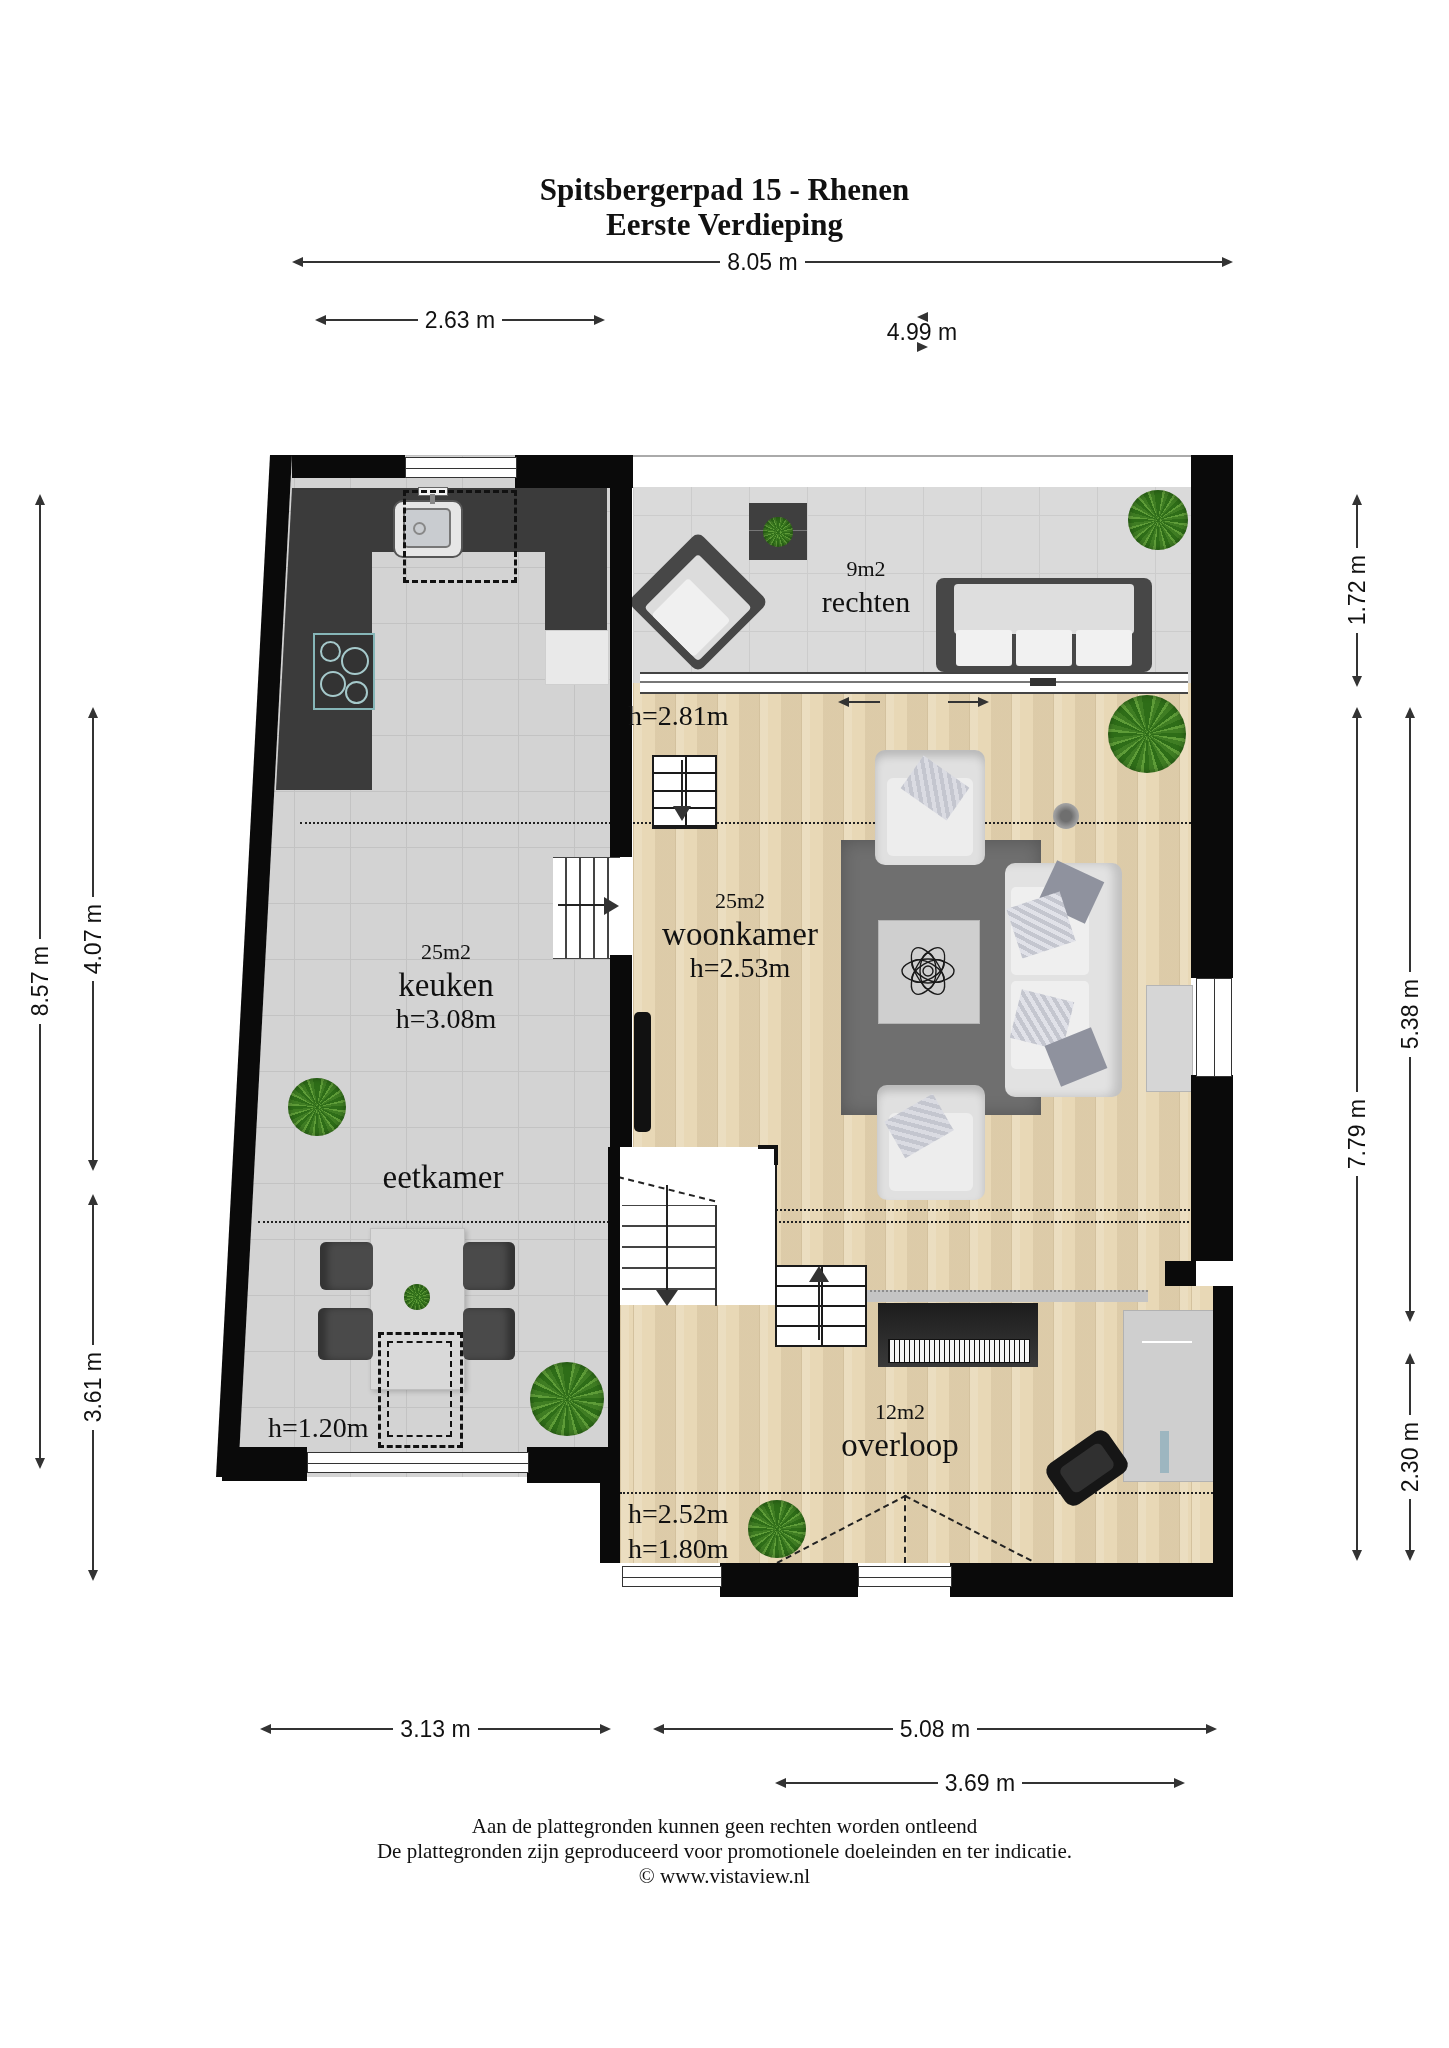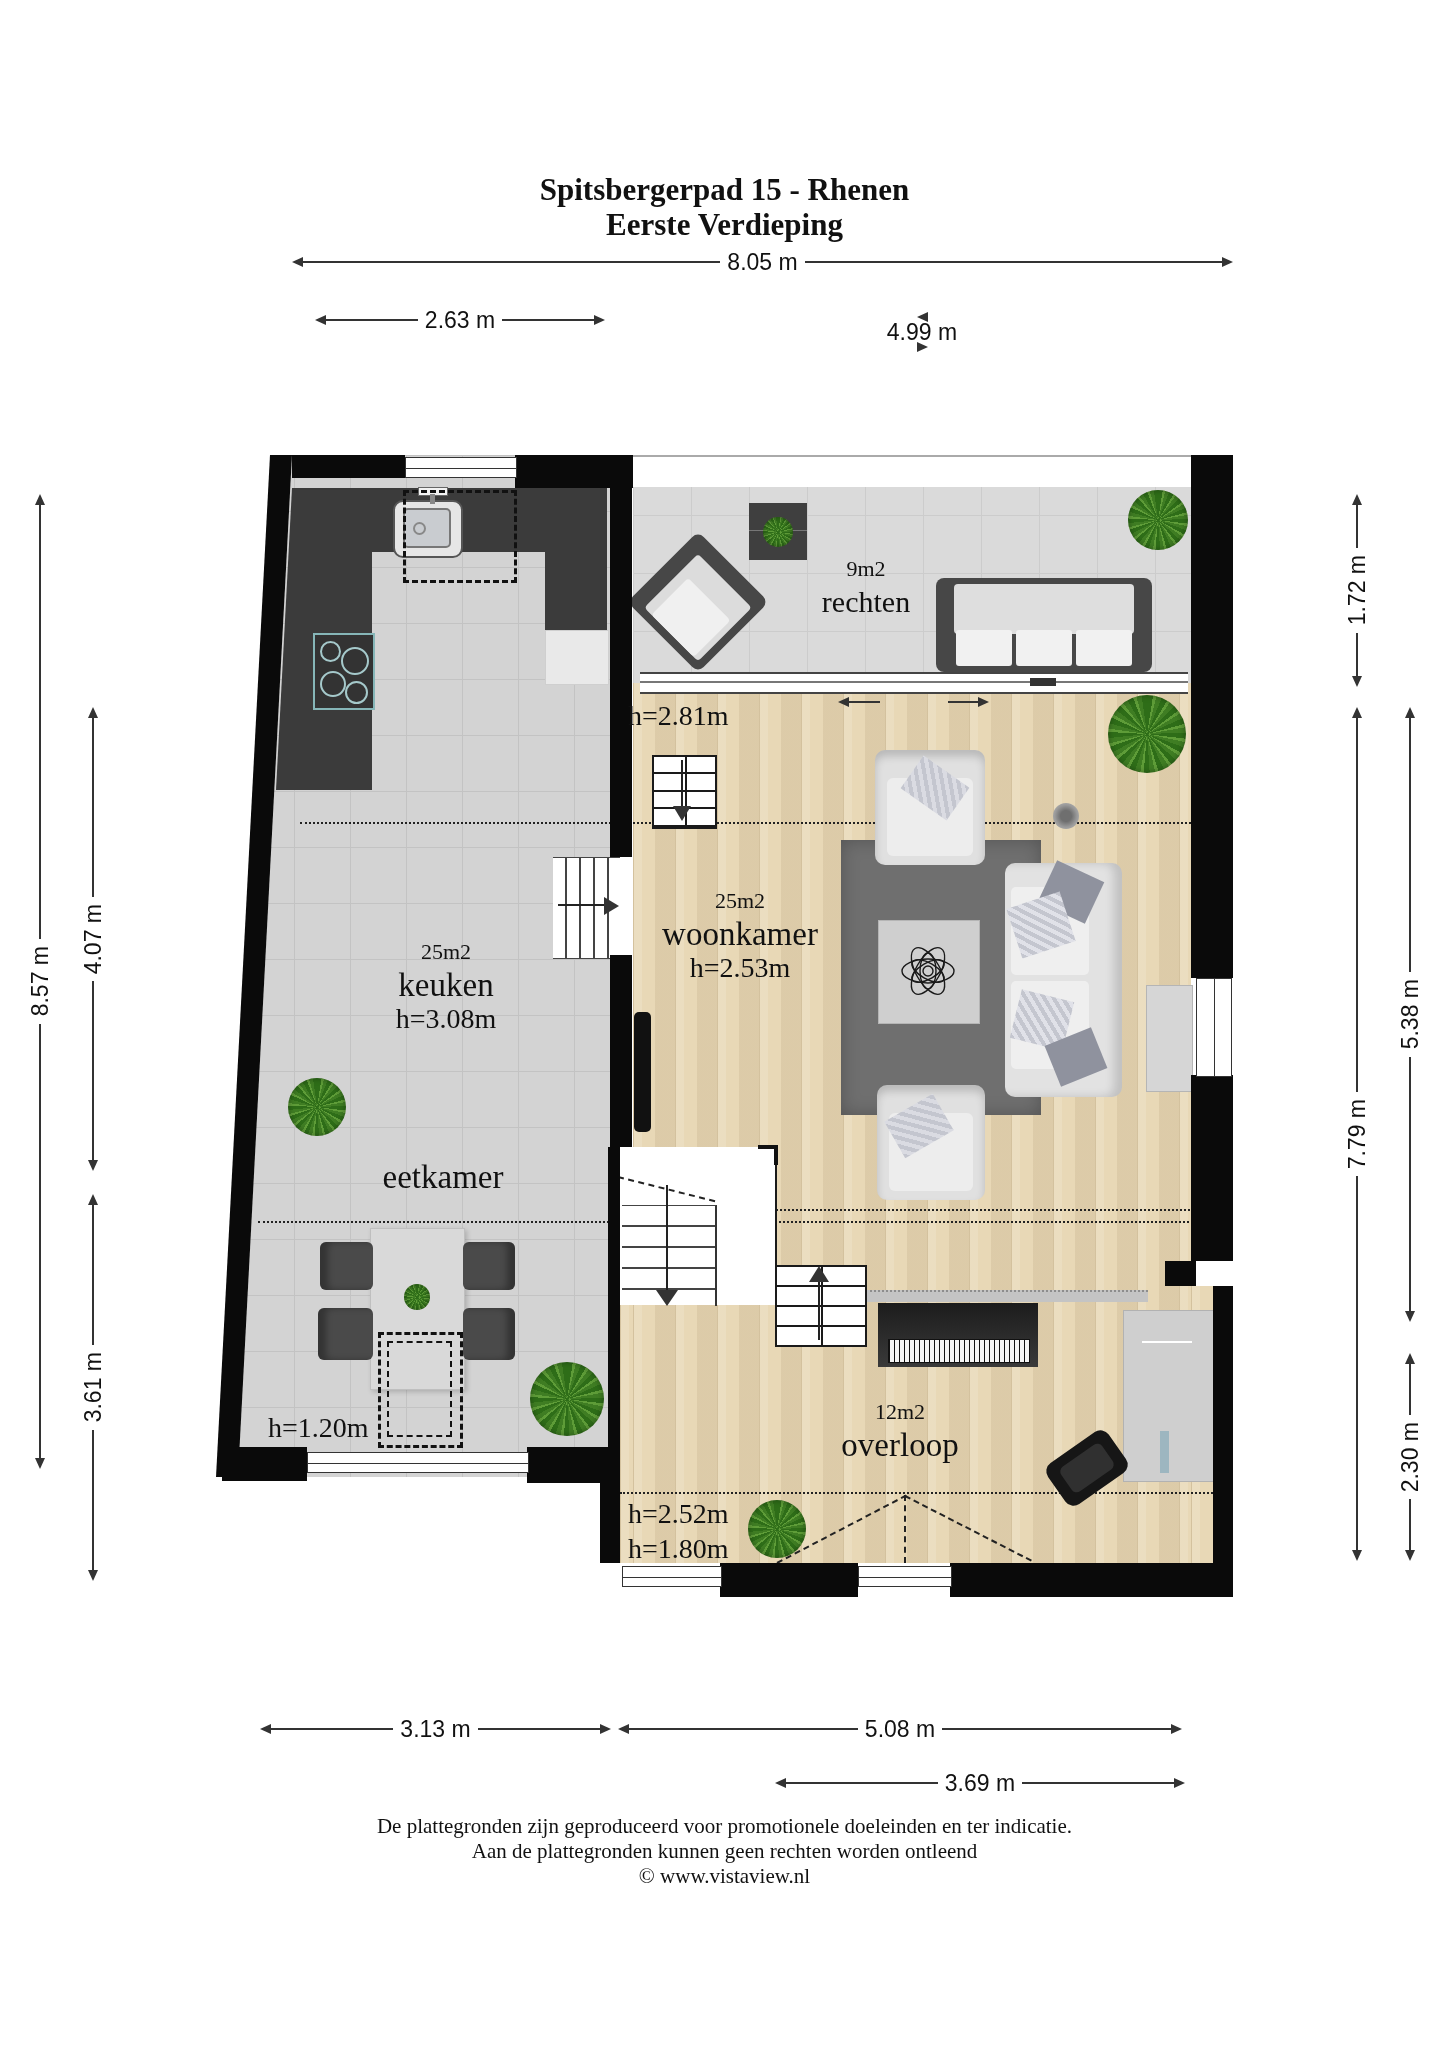--- a/index.html
+++ b/index.html
@@ -346,34 +346,34 @@
       <i class="ah aD"></i>
   </div>
 
   <div class="a dim dimh" style="left:260px;top:1721px;width:351px;">
     <i class="ah aL"></i>
       <span class="seg"></span>
       <span class="dlbl">3.13 m</span>
       <span class="seg"></span>
       <i class="ah aR"></i>
   </div>
-  <div class="a dim dimh" style="left:618px;top:1721px;width:564px;">
+  <div class="a dim dimh" style="left:653px;top:1721px;width:564px;">
     <i class="ah aL"></i>
       <span class="seg"></span>
       <span class="dlbl">5.08 m</span>
       <span class="seg"></span>
       <i class="ah aR"></i>
   </div>
   <div class="a dim dimh" style="left:775px;top:1775px;width:410px;justify-content:flex-end;">
     <i class="ah aL"></i>
       <span class="seg"></span>
       <span class="dlbl">3.69 m</span>
       <span class="seg"></span>
       <i class="ah aR"></i>
   </div>
 
   <div class="a footer" style="top:1814px;">
+    <div>Aan de plattegronden kunnen geen rechten worden ontleend</div>
     <div>De plattegronden zijn geproduceerd voor promotionele doeleinden en ter indicatie.</div>
-    <div>Aan de plattegronden kunnen geen rechten worden ontleend</div>
     <div>© www.vistaview.nl</div>
   </div>
 
 </div>
 
 </body></html>

